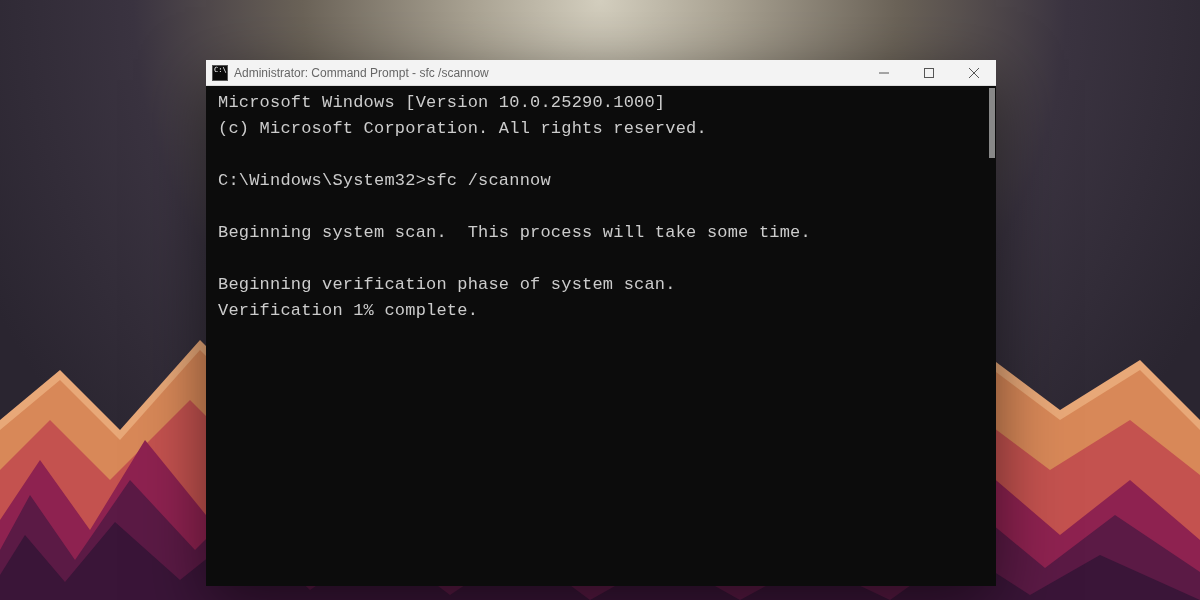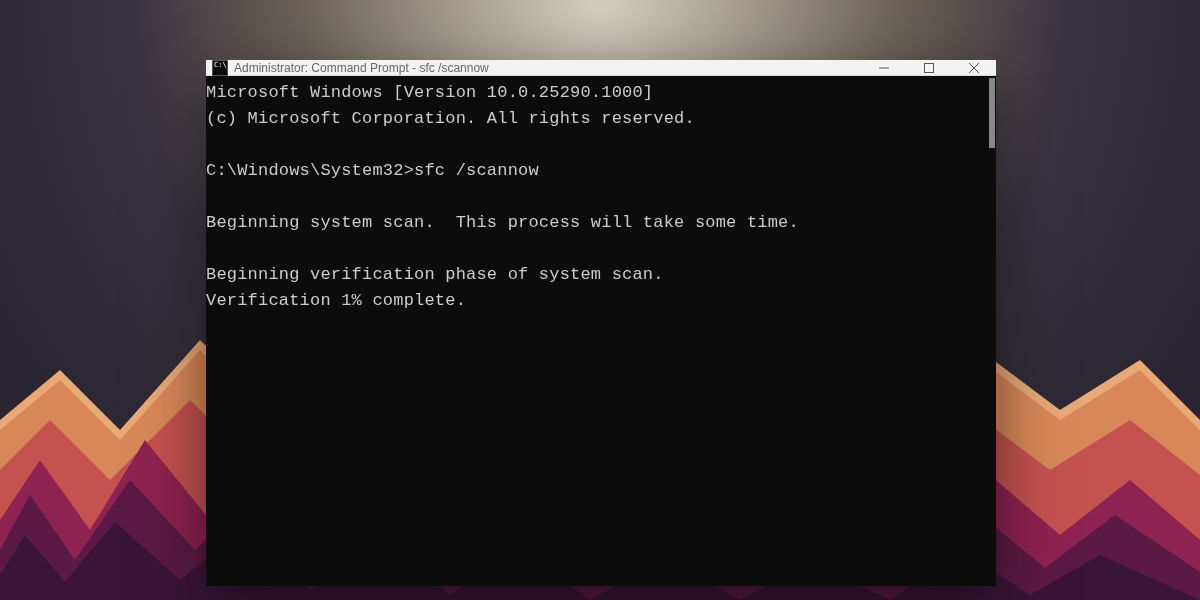--- a/index.html
+++ b/index.html
@@ -47,21 +47,21 @@
       left: 206px;
       top: 60px;
       width: 790px;
       height: 526px;
       background: #fff;
       box-shadow: 0 20px 60px rgba(0,0,0,0.5);
       display: flex;
       flex-direction: column;
     }
     .title-bar {
-      height: 16px;
+      height: 26px;
       background: #f3f3f3;
       border-bottom: 1px solid #ddd;
       display: flex;
       align-items: center;
       flex-shrink: 0;
     }
     .cmd-icon {
       width: 16px;
       height: 16px;
       margin-left: 6px;
@@ -96,21 +96,21 @@
       justify-content: center;
       cursor: default;
     }
     .win-btn svg {
       width: 10px;
       height: 10px;
     }
     .console-area {
       flex: 1;
       background: #0c0c0c;
-      padding: 4px 0 0 0;
+      padding: 4px 0 0 12px;
       overflow: hidden;
       position: relative;
     }
     .console-text {
       font-family: Consolas, 'Courier New', monospace;
       font-size: 17px;
       line-height: 26px;
       color: #cccccc;
       white-space: pre;
       padding-left: 0;

